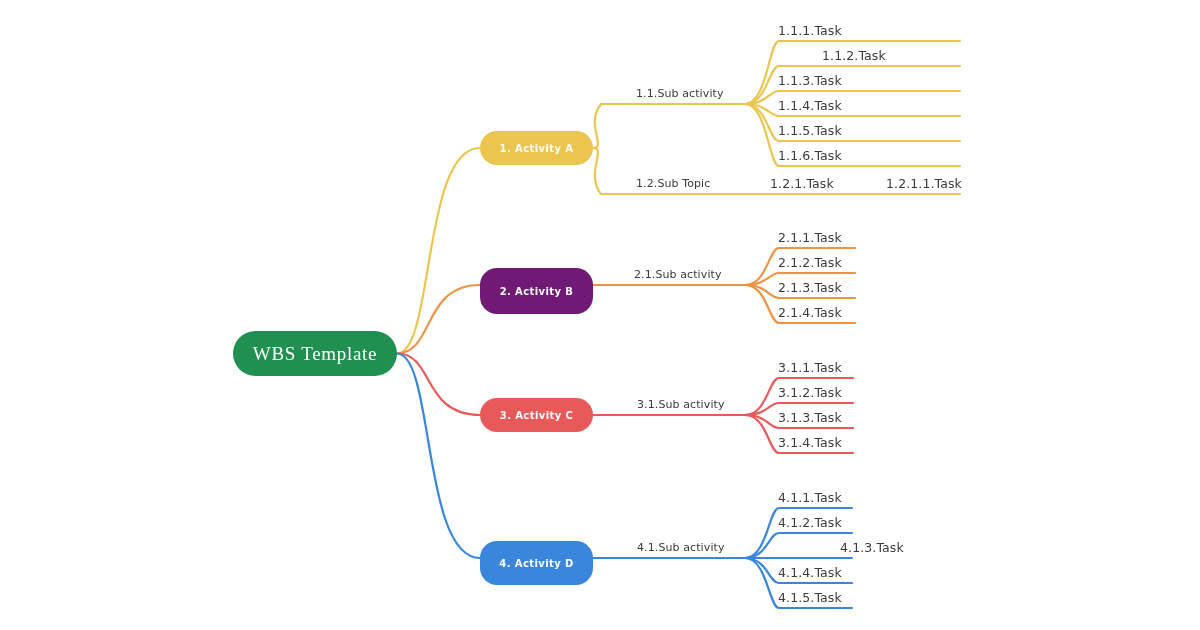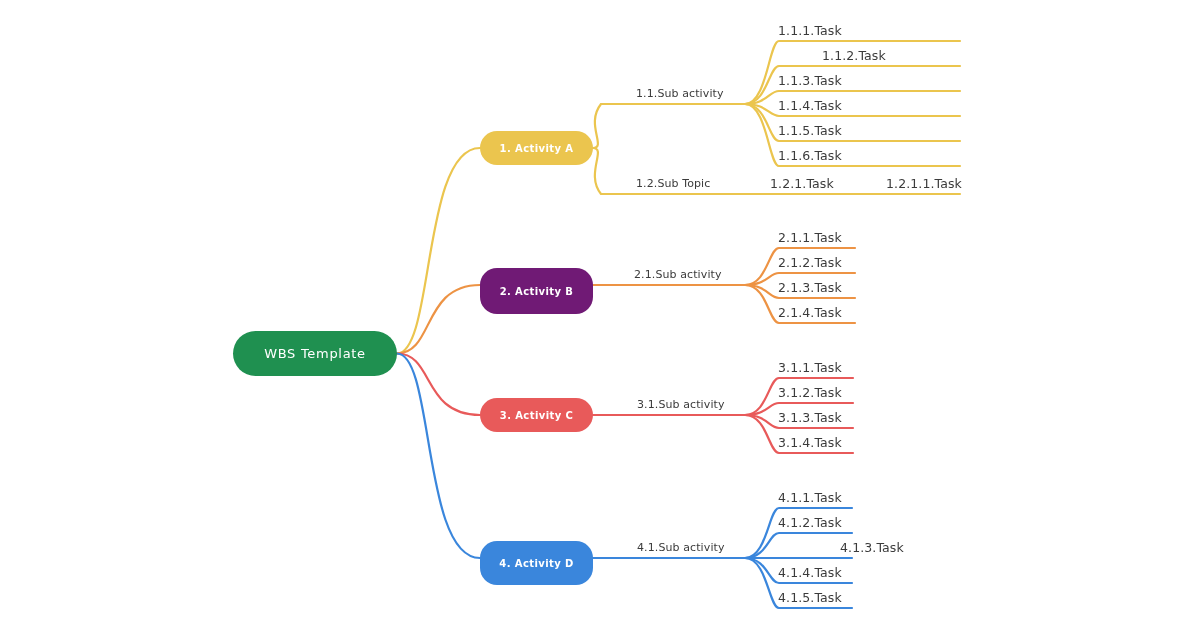--- a/index.html
+++ b/index.html
@@ -30,23 +30,24 @@
     position: absolute;
     display: flex;
     align-items: center;
     justify-content: center;
     box-sizing: border-box;
     color: #ffffff;
     white-space: nowrap;
   }
   .node-root {
     border-radius: 24px;
-    font-size: 13px;
+    font-size: 19px;
     letter-spacing: 0.7px;
     font-weight: 400;
+    font-family: Liberation Serif, serif;
   }
   .node-activity {
     border-radius: 17px;
     font-size: 10px;
     font-weight: bold;
     letter-spacing: 0.4px;
   }
   .leaf-label {
     position: absolute;
     color: #3b3b3b;

